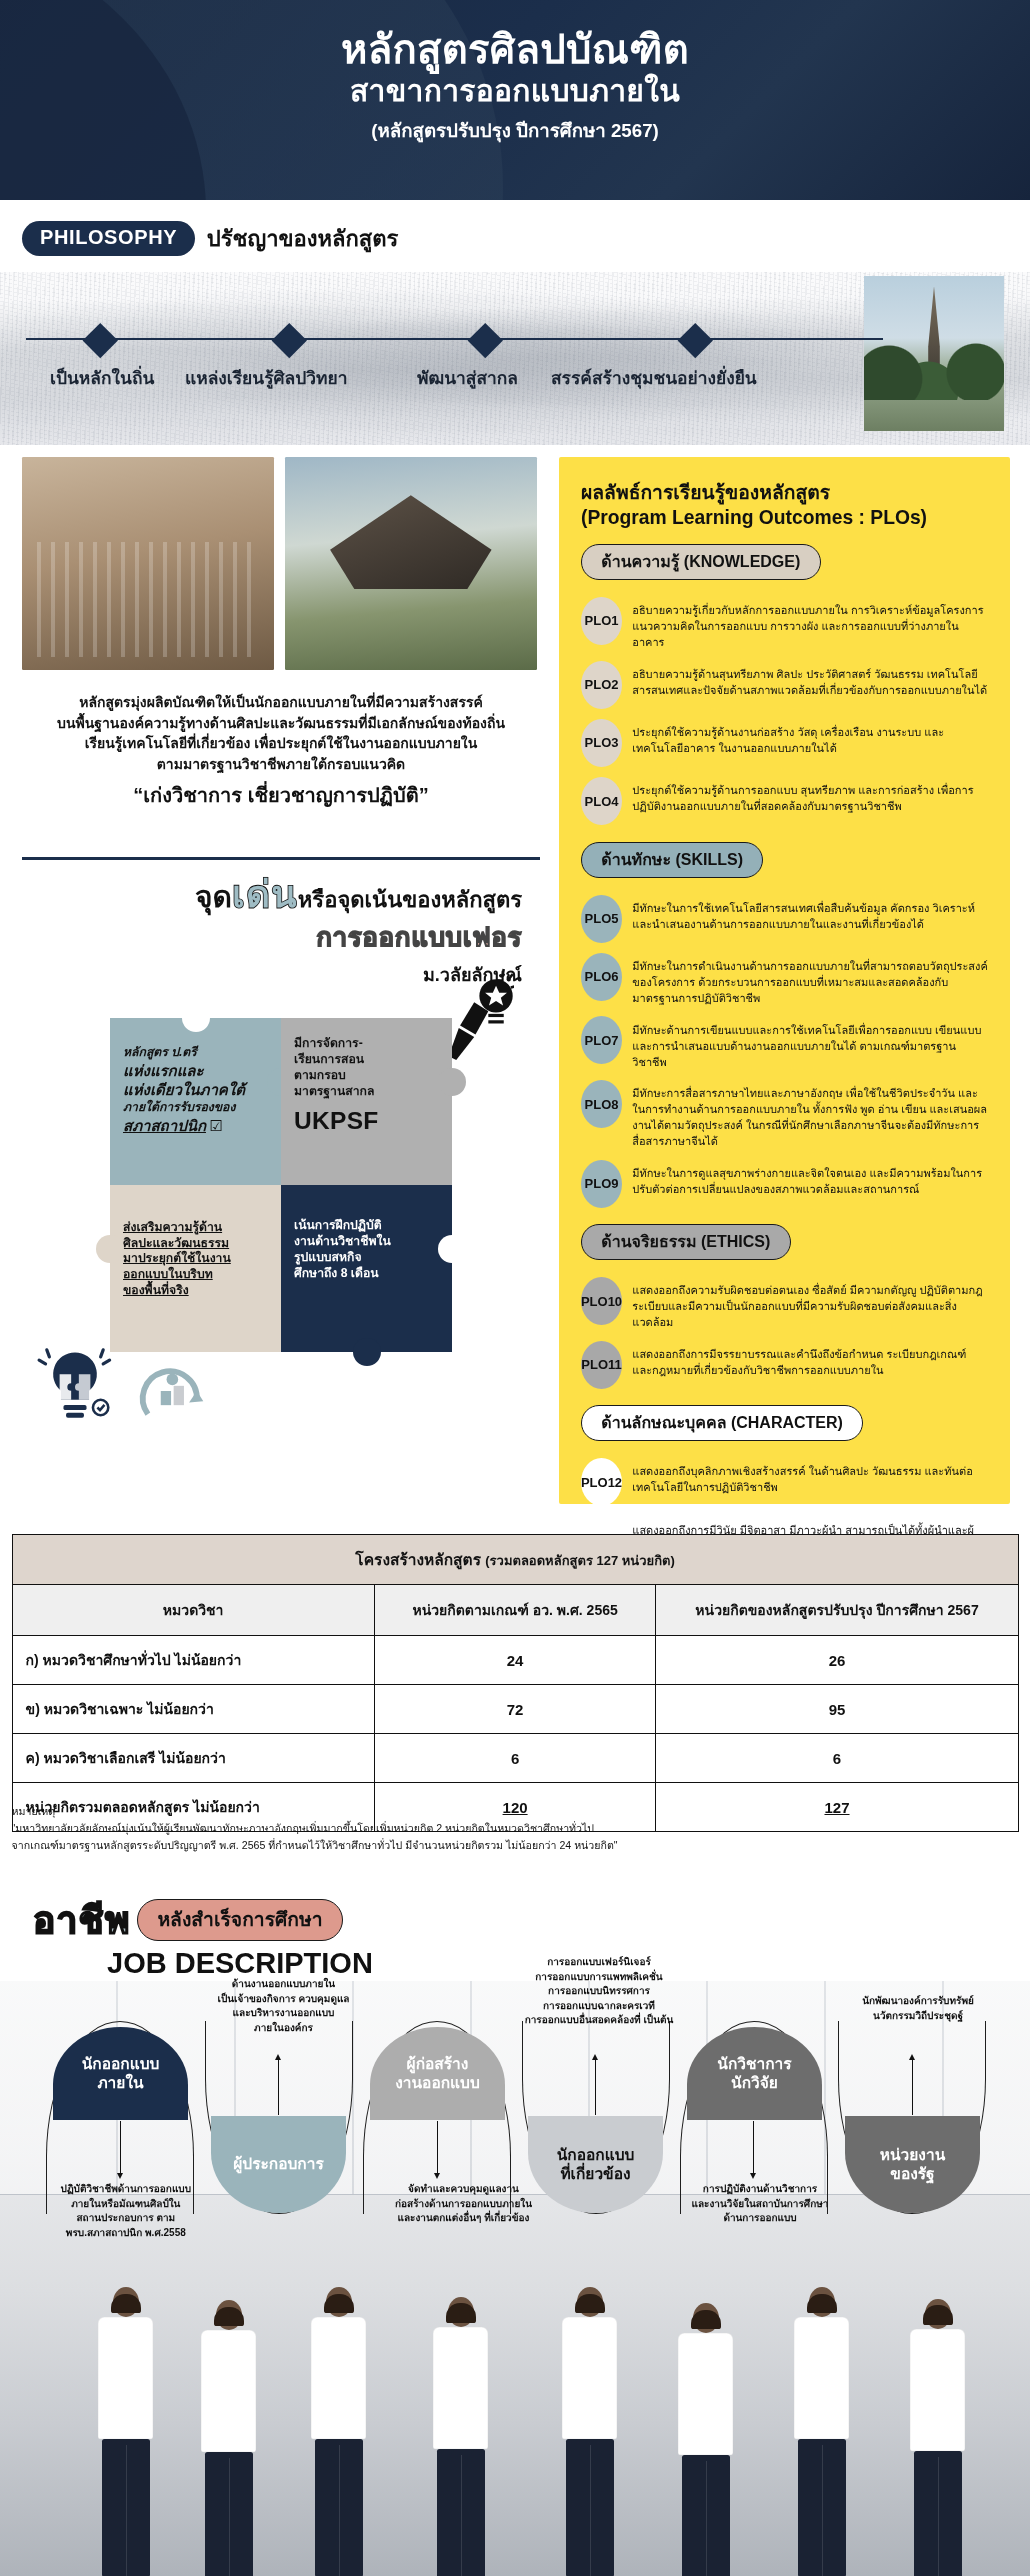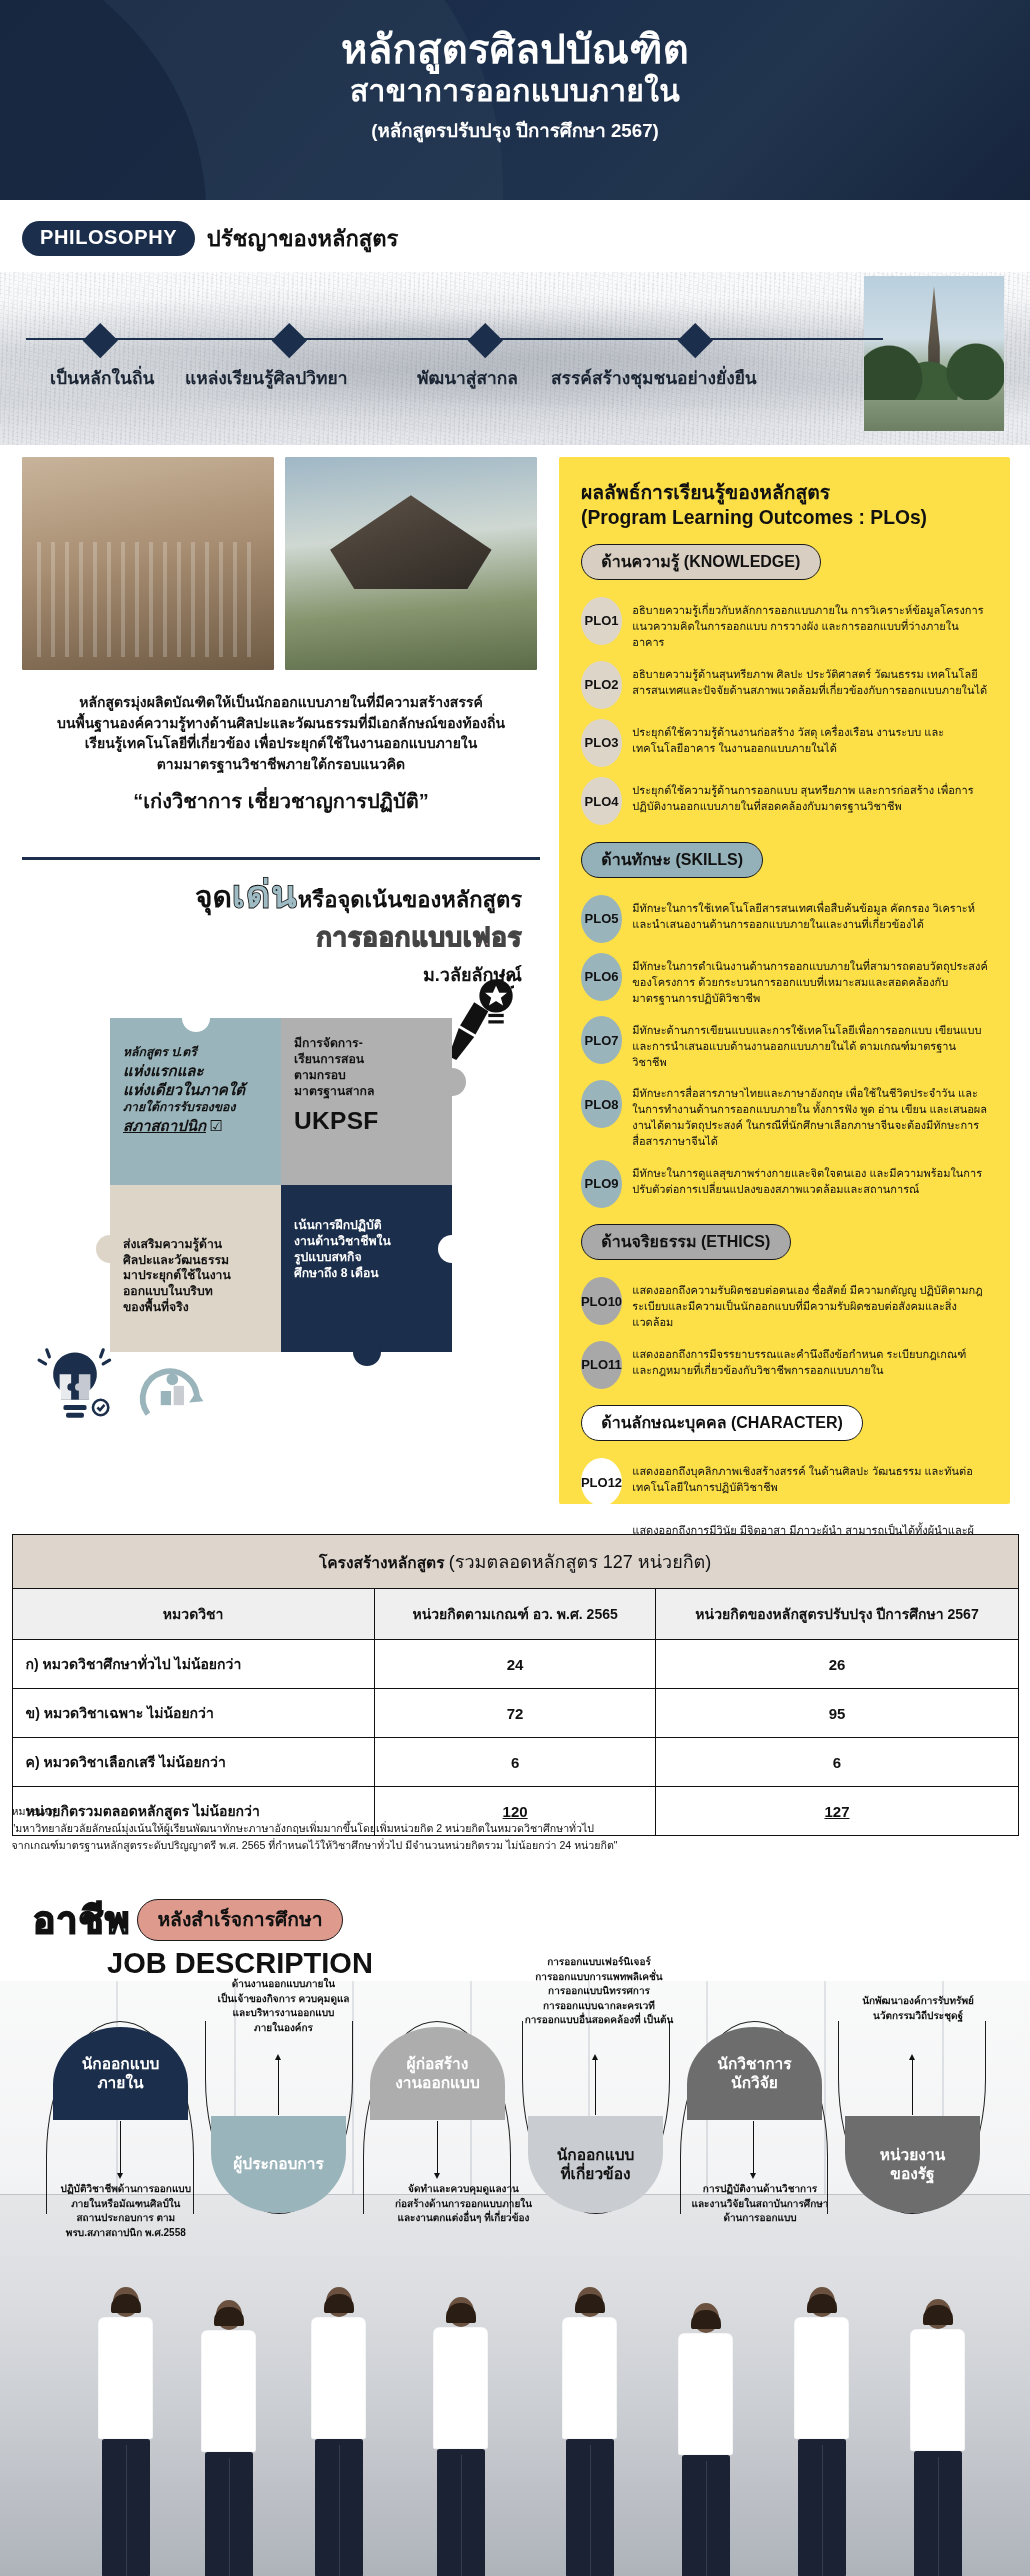--- a/index.html
+++ b/index.html
@@ -83,21 +83,21 @@
   .pr1 { background:linear-gradient(170deg,#c8b49b 0%,#a98f73 45%,#6e5a44 100%); }
   .pr1:after{ content:""; position:absolute; left:6%; top:40%; width:88%; height:54%;
     background:repeating-linear-gradient(90deg,rgba(255,255,255,.22) 0 3.9px, transparent 3.9px 14px); }
   .pr2 { background:linear-gradient(175deg,#9fb7c6 0%,#cfd8d2 38%,#87956f 70%,#5b6b48 100%); }
   .pr2:after{ content:""; position:absolute; left:18%; top:18%; width:64%; height:44%;
     background:linear-gradient(160deg,#5d5247,#2f2a25); clip-path:polygon(50% 0,100% 58%,85% 100%,15% 100%,0 58%); }
 
   
   .intro { position:absolute; left:22px; top:692px; width:518px; text-align:center; }
   .intro p { font-size:14px; font-weight:700; color:#141414; line-height:1.48; }
-  .intro .quote { font-size:20px; font-weight:700; color:#111; margin-top:10px; }
+  .intro .quote { font-size:20px; font-weight:700; color:#111; margin-top:4px; }
   .intro-rule { position:absolute; left:22px; top:857px; width:518px; height:3.2px; background:#1b2e4b; }
 
   
   .plo-panel {
     position:absolute; left:559px; top:457px; width:451px; height:1047px;
     background:#fde047; border-radius:1.9px; padding:23px 22px 19.3px 22px;
   }
   .plo-title { font-size:19.3px; font-weight:700; color:#111; line-height:1.3; }
   .plo-group {
     display:inline-block; margin-top:14px; margin-bottom:6.4px;
@@ -148,21 +148,21 @@
 
   .bulb-icon { position:absolute; left:11.6px; top:477px; width:82px; height:82px; }
   .gear-icon { position:absolute; left:113px; top:491px; width:76px; height:71px; }
   .pencil-icon { position:absolute; right:30px; top:97px; width:77px; height:97px; }
 
   
   .tbl-wrap { position:absolute; left:11.6px; top:1534px; width:1007px; }
   table.struct { width:100%; border-collapse:collapse; }
   table.struct td, table.struct th { border:1.3px solid #111; }
   .tb-title { background:#ded5cd; text-align:center; padding:12.2px 6.4px; font-size:15.5px; font-weight:700; color:#111; }
-  .tb-title .sub { font-size:18px; font-weight:400; }
+  .tb-title .sub { font-size:13px; font-weight:700; }
   .tb-head td { background:#efefef; text-align:center; padding:14px 7.7px; font-size:14px; font-weight:700; color:#111; }
   .tb-row td { padding:13px 9px; font-size:14px; font-weight:700; color:#111; }
   .tb-row td.c { text-align:center; font-size:15px; }
   .tb-row td.l { text-align:left; padding-left:13px; }
   .tb-underline { text-decoration:underline; }
   .note { position:absolute; left:11.6px; top:1803px; width:902px; font-size:10.6px; color:#111; line-height:1.62; }
   .note .nh { font-size:10.6px; }
 
   
   .job { position:absolute; left:0; top:1884px; width:1030px; height:692px; }
@@ -381,21 +381,21 @@
           <div>มีการจัดการ-</div>
           <div>เรียนการสอน</div>
           <div>ตามกรอบ</div>
           <div>มาตรฐานสากล</div>
           <div class="pz-huge">UKPSF</div>
         </div>
       </div>
 
       <div class="pz pz-bl">
         <div class="knob" style="left:-14px; top:50px; width:28px; height:28px; background:#ded5c9;"></div>
-        <div class="pz-txt" style="margin-top:35px;">
+        <div class="pz-txt" style="margin-top:18px;text-decoration:underline;">
           <div>ส่งเสริมความรู้ด้าน</div>
           <div>ศิลปะและวัฒนธรรม</div>
           <div>มาประยุกต์ใช้ในงาน</div>
           <div>ออกแบบในบริบท</div>
           <div>ของพื้นที่จริง</div>
         </div>
       </div>
 
       <div class="pz pz-br">
         <div class="knob-w" style="right:-14px; top:50px; width:28px; height:28px;"></div>

